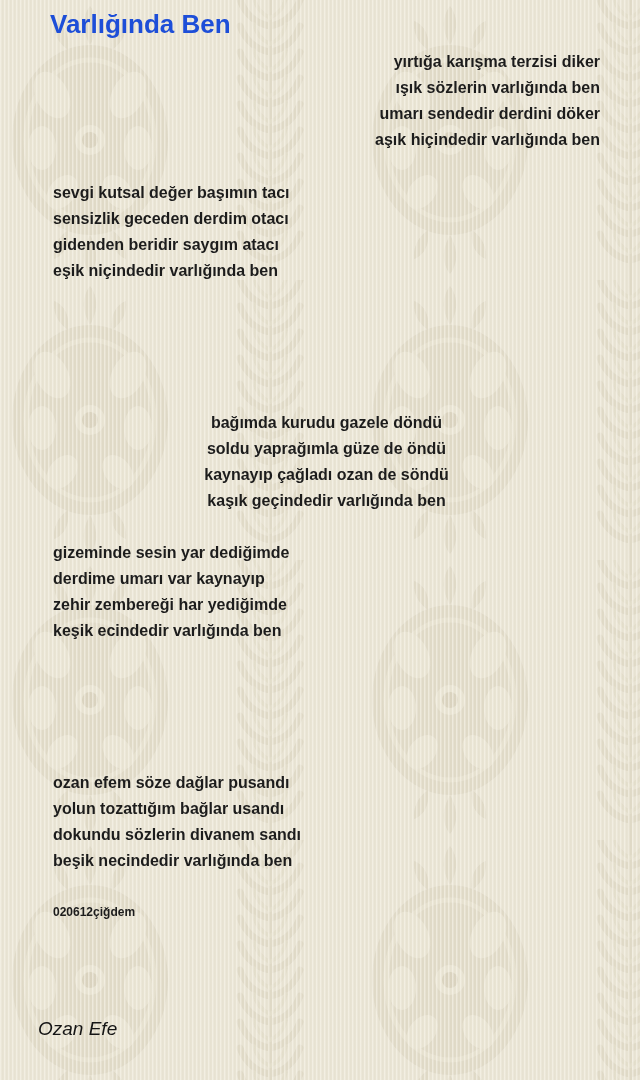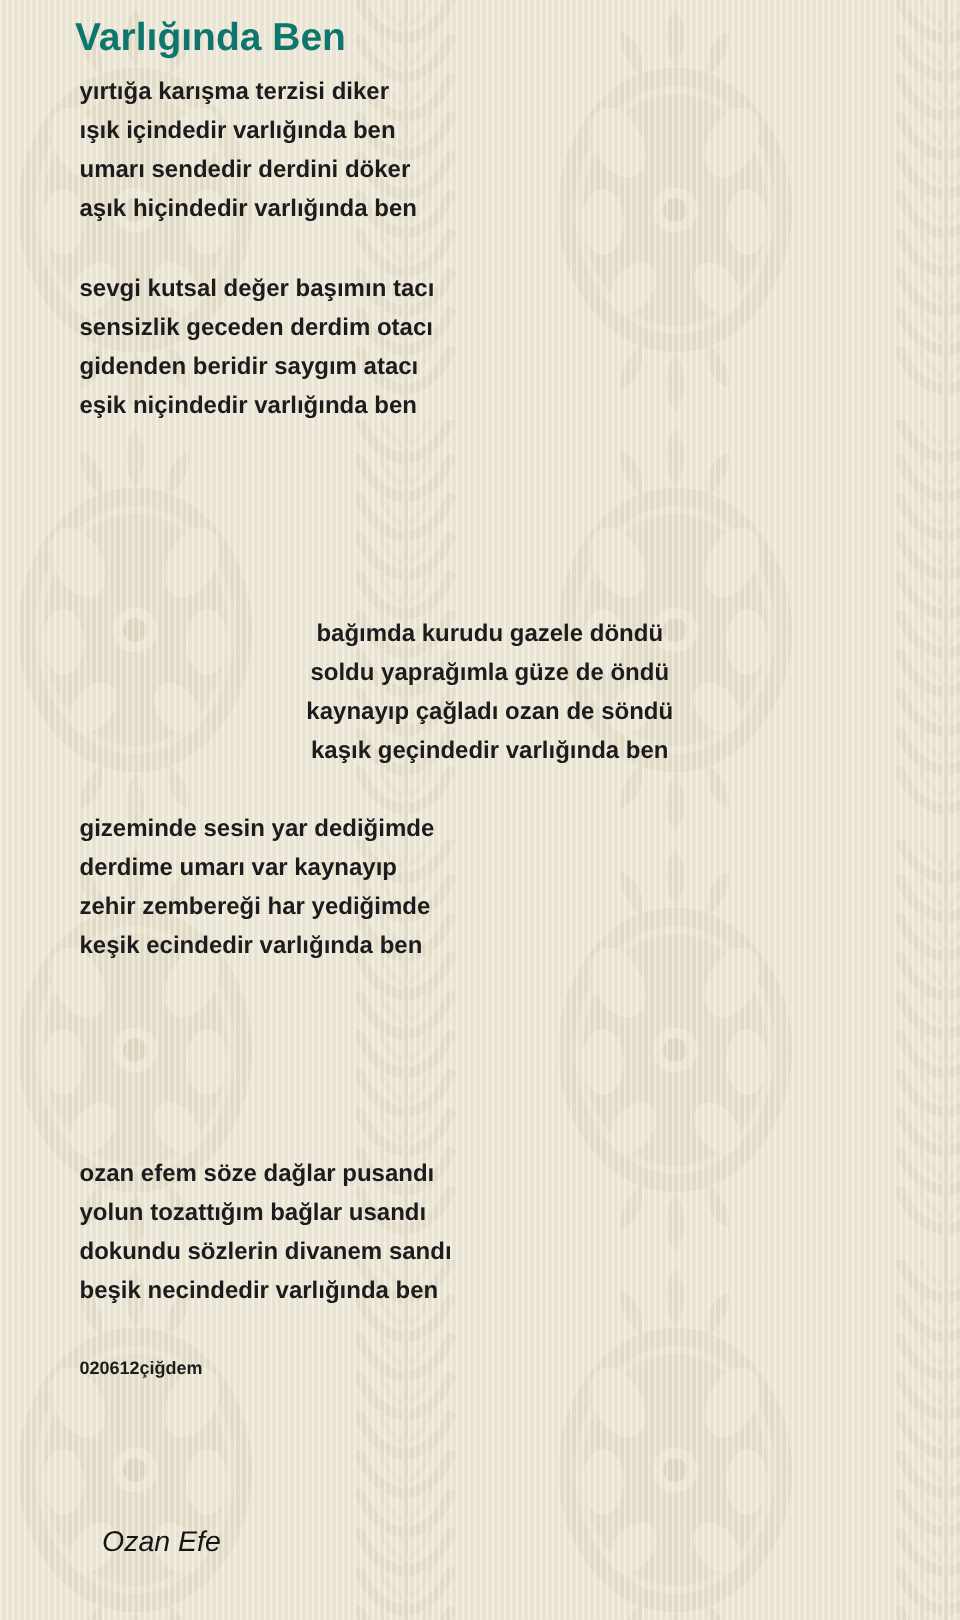--- a/index.html
+++ b/index.html
@@ -42,29 +42,29 @@
     z-index: 2;
   }
   .poem-title {
     position: absolute;
     left: 50px;
     top: 8px;
     margin: 0;
     font-size: 26px;
     line-height: 32px;
     font-weight: bold;
-    color: #0f766e;
+    color: #1d4ed8;
     letter-spacing: 0px;
   }
   .stanza {
     position: absolute;
     left: 53px;
     right: 40px;
   }
-  .stanza-1 { top: 49px; }
+  .stanza-1 { top: 49px; text-align: right; }
   .stanza-2 { top: 180px; }
   .stanza-3 { top: 410px; text-align: center; }
   .stanza-4 { top: 540px; }
   .stanza-5 { top: 770px; }
   .poem-line {
     font-size: 16px;
     line-height: 26px;
     font-weight: bold;
     color: #1c1c1c;
   }
@@ -72,21 +72,21 @@
     position: absolute;
     left: 53px;
     top: 899px;
     font-size: 12px;
     line-height: 26px;
     font-weight: bold;
     color: #1c1c1c;
   }
   .author-name {
     position: absolute;
-    left: 68px;
+    left: 38px;
     top: 1016px;
     font-size: 19px;
     line-height: 26px;
     font-style: italic;
     font-weight: 400;
     color: #151515;
   }
 </style>
 </head>
 <body>
@@ -139,21 +139,21 @@
     <rect x="0" y="0" width="640" height="1080" fill="url(#damask)"></rect>
   </svg>
 </div>
 <div class="stripes"></div>
 
 <main class="page">
   <h1 class="poem-title">Varlığında Ben</h1>
 
   <section class="stanza stanza-1">
     <div class="poem-line">yırtığa karışma terzisi diker</div>
-    <div class="poem-line">ışık içindedir varlığında ben</div>
+    <div class="poem-line">ışık sözlerin varlığında ben</div>
     <div class="poem-line">umarı sendedir derdini döker</div>
     <div class="poem-line">aşık hiçindedir varlığında ben</div>
   </section>
 
   <section class="stanza stanza-2">
     <div class="poem-line">sevgi kutsal değer başımın tacı</div>
     <div class="poem-line">sensizlik geceden derdim otacı</div>
     <div class="poem-line">gidenden beridir saygım atacı</div>
     <div class="poem-line">eşik niçindedir varlığında ben</div>
   </section>

